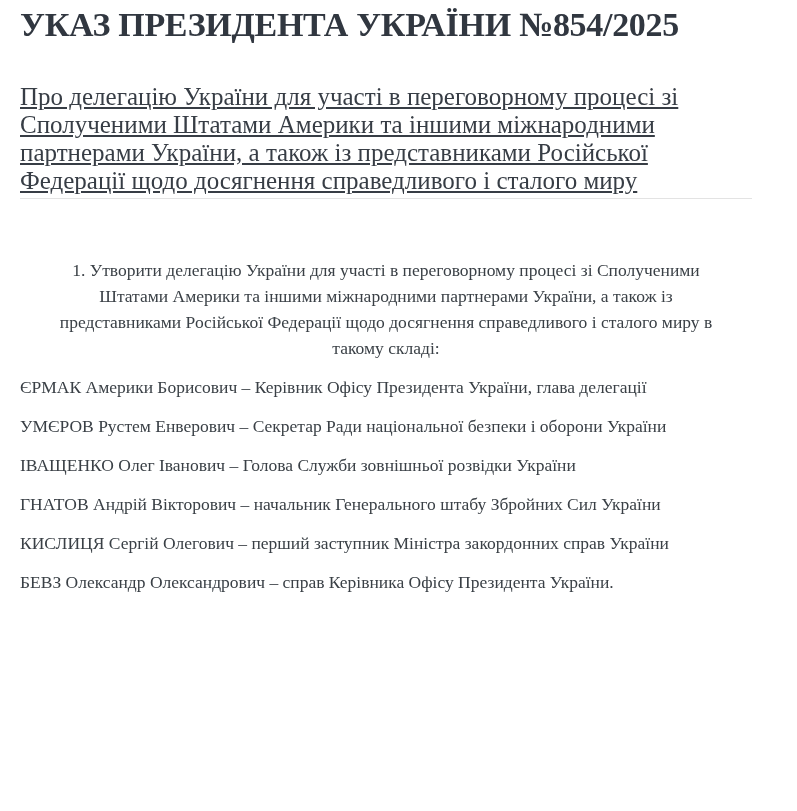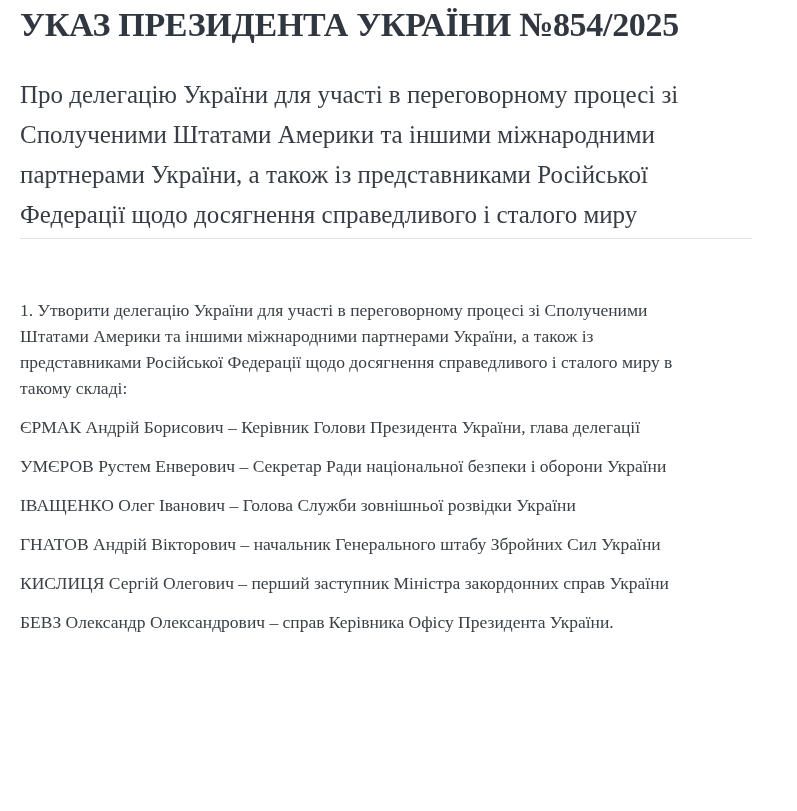--- a/index.html
+++ b/index.html
@@ -25,62 +25,64 @@
     margin: 0;
     font-size: 34px;
     line-height: 45px;
     font-weight: 700;
     letter-spacing: -0.3px;
     color: #313740;
     white-space: nowrap;
     overflow: hidden;
   }
   .subtitle {
-    margin: 28px 0 0 0;
+    margin: 36px 0 0 0;
     font-size: 25px;
-    line-height: 40px;
+    line-height: 28px;
     font-weight: 400;
     color: #373d45;
     white-space: pre-line;
+    text-decoration: underline;
   }
   .divider {
     border: none;
     border-top: 1px solid #e3e3e3;
     height: 0;
     margin: 3px 0 0 0;
   }
   .body-par {
     font-size: 17.5px;
     line-height: 26px;
     margin: 0 0 13px 0;
     font-weight: 400;
     color: #3a4046;
     white-space: pre-line;
   }
   .intro {
     margin-top: 58px;
+    text-align: center;
   }
 </style>
 </head>
 <body>
 
 <main class="page">
   <h1 class="title">УКАЗ ПРЕЗИДЕНТА УКРАЇНИ №854/2025</h1>
 
   <h2 class="subtitle">Про делегацію України для участі в переговорному процесі зі
 Сполученими Штатами Америки та іншими міжнародними
 партнерами України, а також із представниками Російської
 Федерації щодо досягнення справедливого і сталого миру</h2>
 
   <hr class="divider">
 
   <p class="body-par intro">1. Утворити делегацію України для участі в переговорному процесі зі Сполученими
 Штатами Америки та іншими міжнародними партнерами України, а також із
 представниками Російської Федерації щодо досягнення справедливого і сталого миру в
 такому складі:</p>
 
-  <p class="body-par">ЄРМАК Андрій Борисович – Керівник Голови Президента України, глава делегації</p>
+  <p class="body-par">ЄРМАК Америки Борисович – Керівник Офісу Президента України, глава делегації</p>
   <p class="body-par">УМЄРОВ Рустем Енверович – Секретар Ради національної безпеки і оборони України</p>
   <p class="body-par">ІВАЩЕНКО Олег Іванович – Голова Служби зовнішньої розвідки України</p>
   <p class="body-par">ГНАТОВ Андрій Вікторович – начальник Генерального штабу Збройних Сил України</p>
   <p class="body-par">КИСЛИЦЯ Сергій Олегович – перший заступник Міністра закордонних справ України</p>
   <p class="body-par">БЕВЗ Олександр Олександрович – справ Керівника Офісу Президента України.</p>
 </main>
 
 </body></html>

